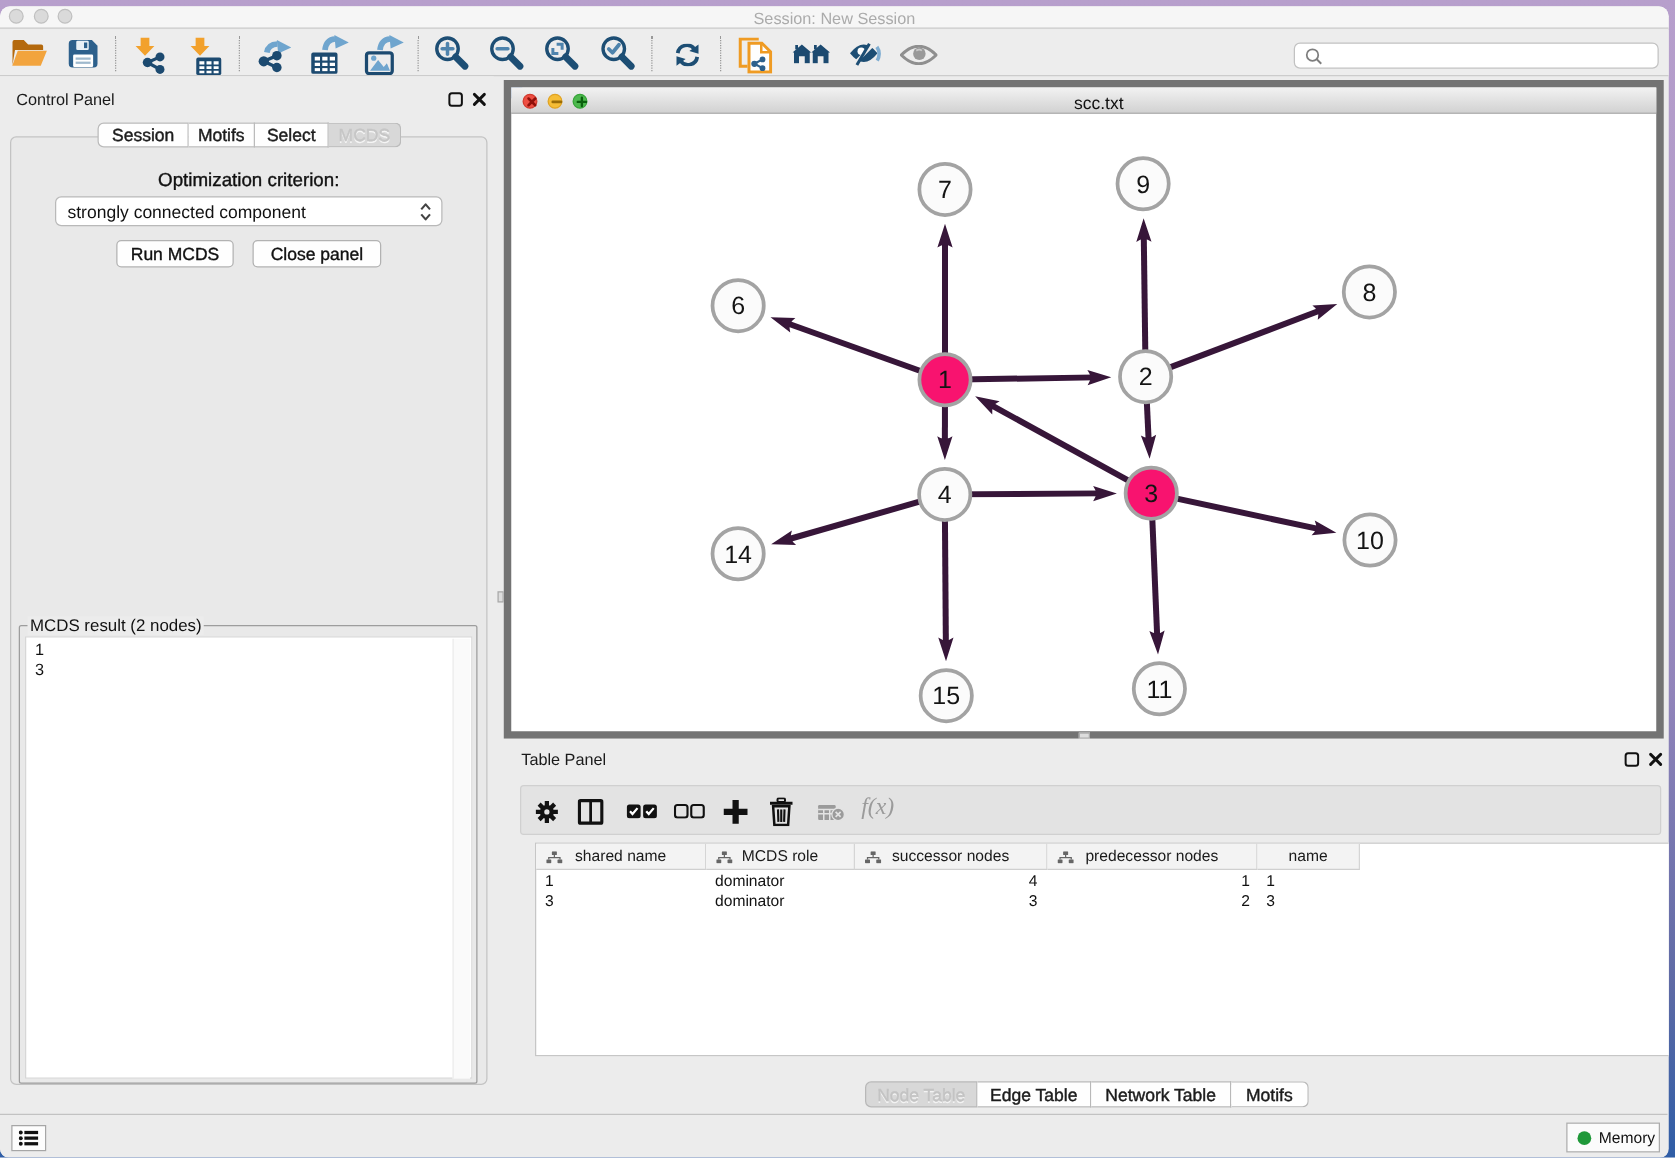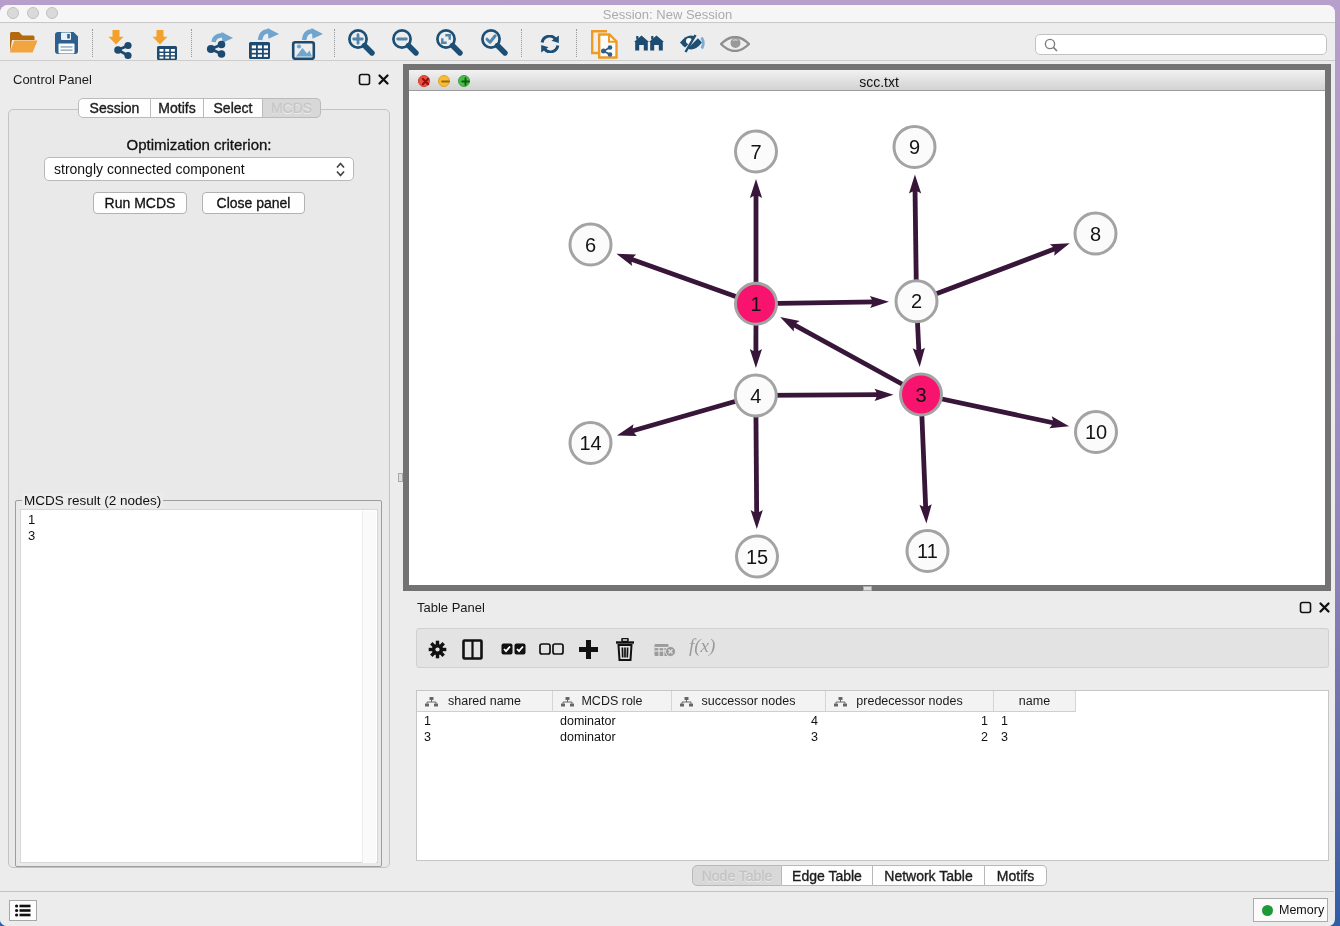--- a/index.html
+++ b/index.html
@@ -36,21 +36,21 @@
 .rscroll { position:absolute; right:1px; top:1px; width:14px; height:352px; background:#fafafa; border-left:1px solid #ececec; }
 
 .netwin { position:absolute; left:403px; top:59px; width:928px; height:527px; border:6px solid #737373; background:#fff; }
 .nettitle { position:absolute; left:0; top:0; width:100%; height:21px; background:linear-gradient(#f2f2f2,#d2d2d2); border-bottom:1px solid #9d9d9d; }
 .light { position:absolute; top:4.5px; width:12px; height:12px; border-radius:50%; }
 .light svg { display:block; }
 .netname { position:absolute; top:4px; left:12px; width:100%; text-align:center; font-size:14px; color:#111; }
 
 .tp { position:absolute; left:396px; top:586px; width:938px; height:300px; background:#ececec; }
 .tptool { position:absolute; left:20px; top:37px; width:913px; height:40px; background:#e3e3e3; border:1px solid #d0d0d0; border-radius:3px; }
-.tbl { position:absolute; left:20px; top:83px; width:913px; height:171px; background:#fff; border:1px solid #c6c6c6;margin-top:16px; }
+.tbl { position:absolute; left:32px; top:83px; width:913px; height:171px; background:#fff; border:1px solid #c6c6c6; }
 .th { position:absolute; top:0; height:21px; background:#f3f3f3; border-right:1px solid #d5d5d5; border-bottom:1px solid #cfcfcf; font-size:12.5px; color:#1a1a1a; text-align:center; line-height:20px; }
 .td { position:absolute; font-size:12.5px; color:#111; height:16px; line-height:16px; }
 .btabs { position:absolute; top:274px; height:21px; display:flex; }
 .btab { height:21px; line-height:20px; font-size:14px; -webkit-text-stroke:0.35px #1c1c1c; color:#1c1c1c; background:#fefefe; border:1px solid #b8b8b8; border-left:none; text-align:center; }
 
 .status { position:absolute; left:0; top:886px; width:1334px; height:35px; background:#ececec; border-top:1px solid #c2c2c2; }
 </style>
 </head>
 <body>
 <div class="app">

